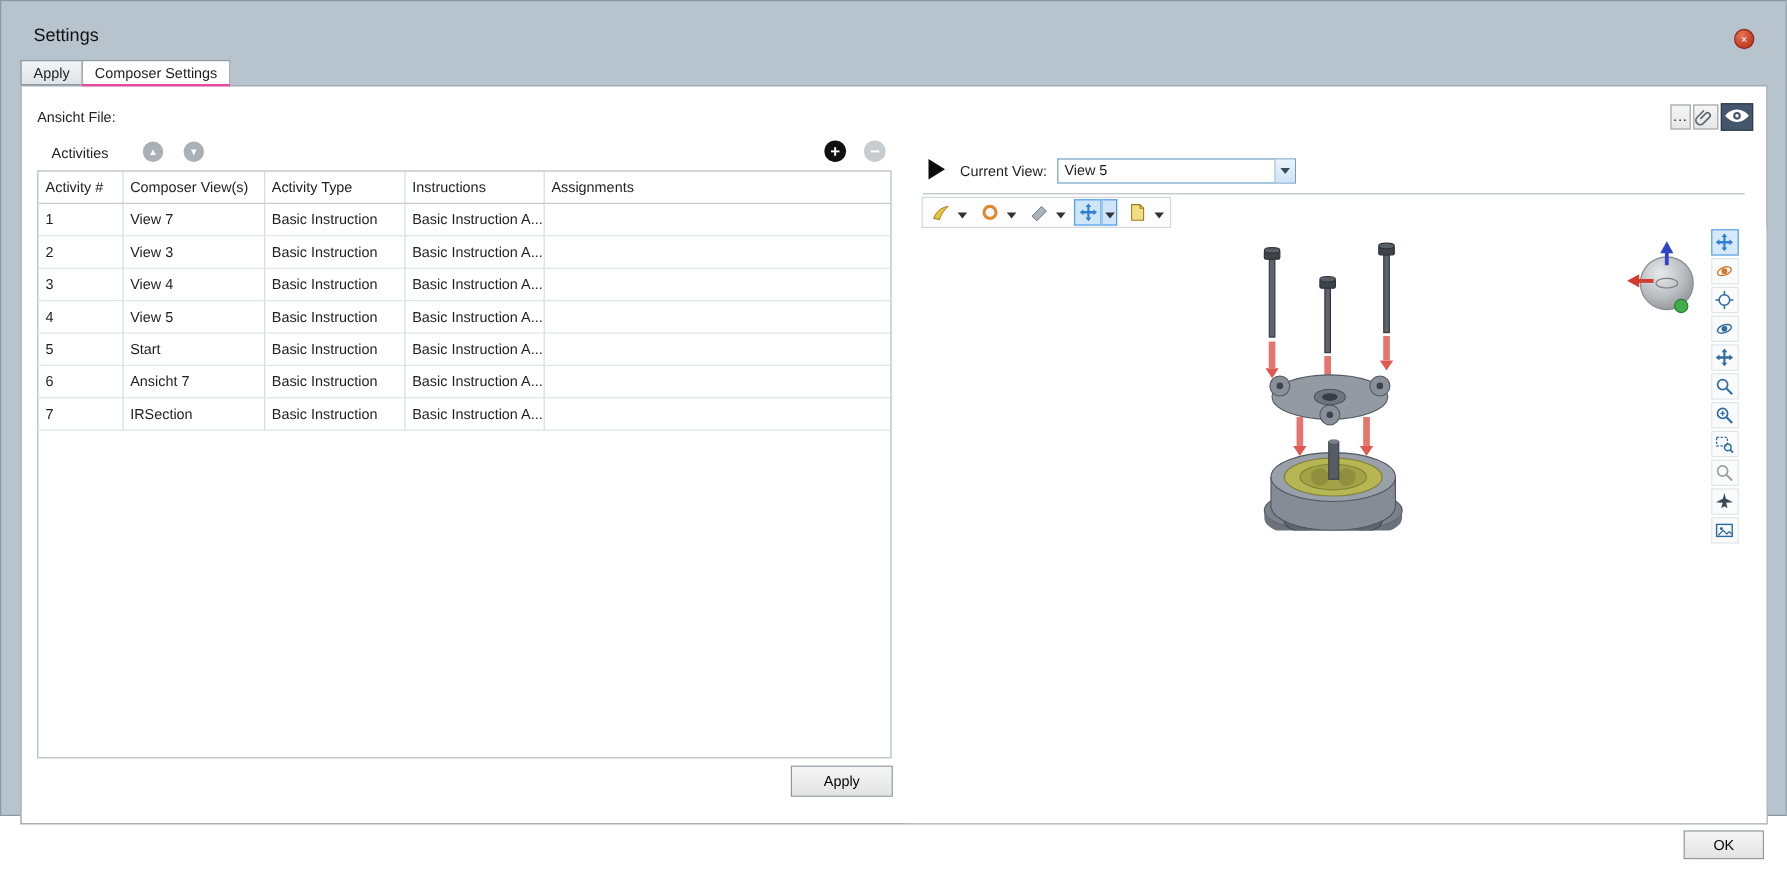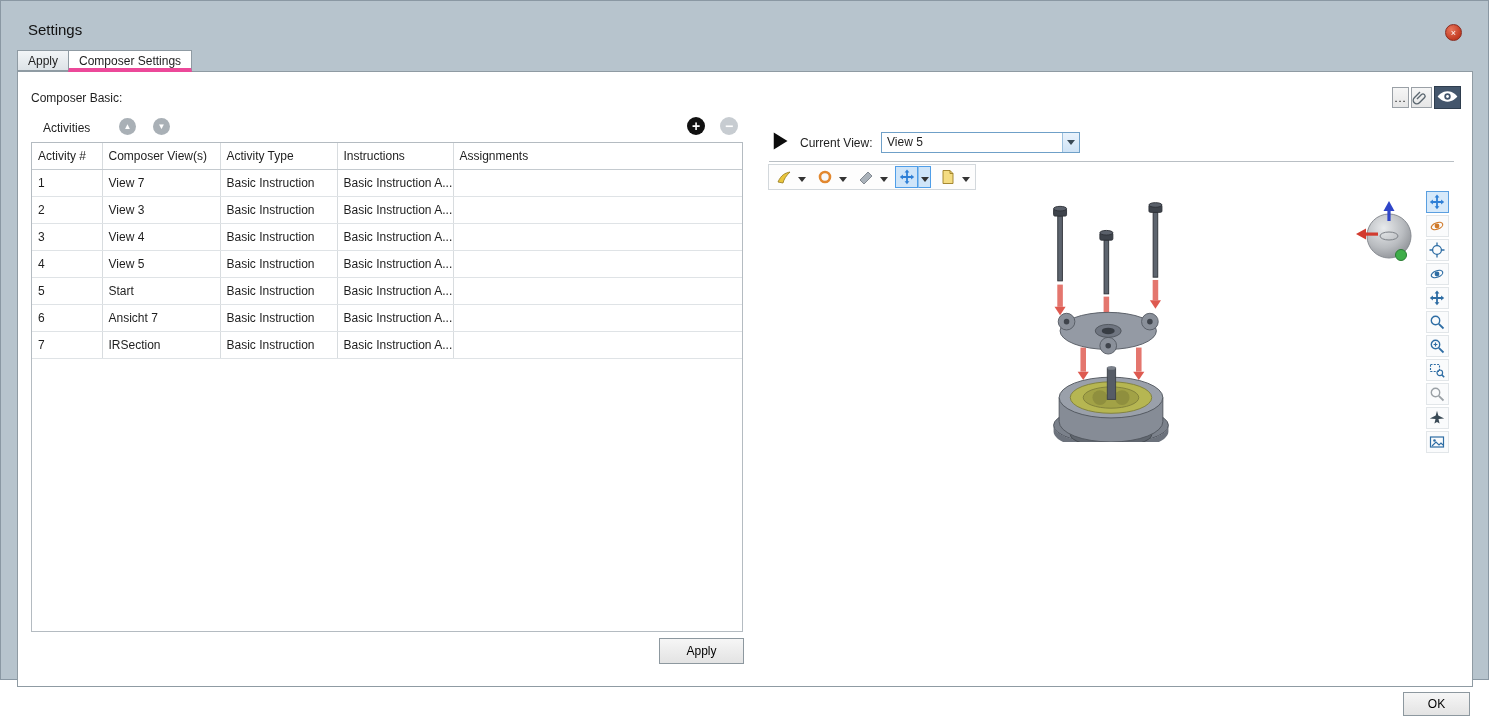--- a/index.html
+++ b/index.html
@@ -9,21 +9,21 @@
   .window { position:relative; width:1489px; height:680px; background:#b7c4cd; border:1px solid #8a98a3; }
 
   .title { position:absolute; left:27px; top:20px; font-size:15px; color:#111; }
   .close { position:absolute; left:1444px; top:23px; width:17px; height:17px; border-radius:50%;
            background:radial-gradient(circle at 35% 30%, #e8755a, #c23b22 70%); border:1px solid #8a2b1f;
            color:#fff; font-size:9px; line-height:14px; text-align:center; cursor:pointer; padding:0; }
 
   .tabbar { position:absolute; left:16px; top:49px; height:22px; display:flex; z-index:3; }
   .tab { height:21px; line-height:20px; padding:0 10px; background:linear-gradient(#f2f5f7,#dde3e7);
          border:1px solid #8f9ba3; margin-right:-1px; cursor:pointer; }
-  .tab.active { background:#fff; height:22px; border-bottom:4px solid #ec4899; }
+  .tab.active { background:#fff; height:22px; border-bottom:2px solid #ec4899; }
 
   .panel { position:absolute; left:16px; top:70px; width:1456px; height:616px; background:#fff; border:1px solid #8f9ba3; }
 
   .cf-label { position:absolute; left:13px; top:19px; }
   .cf-input { position:absolute; left:96px; top:15px; width:1276px; height:21px; border:1px solid #767676;
               padding:0 4px; font:12px "Liberation Sans",sans-serif; }
   .mini { position:absolute; top:15px; height:21px; background:linear-gradient(#f6f6f6,#e6e6e6);
           border:1px solid #9aa0a6; font-size:11px; cursor:pointer; padding:0; }
   .browse { left:1374px; width:17px; letter-spacing:1px; }
   .clip { left:1393px; width:21px; }
@@ -154,21 +154,21 @@
 <div class="window">
   <div class="title">Settings</div>
   <button class="close"><span>×</span></button>
 
   <div class="tabbar">
     <div class="tab">Apply</div>
     <div class="tab active">Composer Settings</div>
   </div>
 
   <div class="panel">
-    <span class="cf-label">Composer Basic:</span>
+    <span class="cf-label">Ansicht File:</span>
     <button class="mini browse">...</button>
     <button class="mini clip">
         <svg class="ic16">
           <use href="#i-clip"></use>
         </svg>
       </button>
     <button class="eye"><svg width="23" height="15">
           <use href="#i-eye"></use>
         </svg></button>
 

